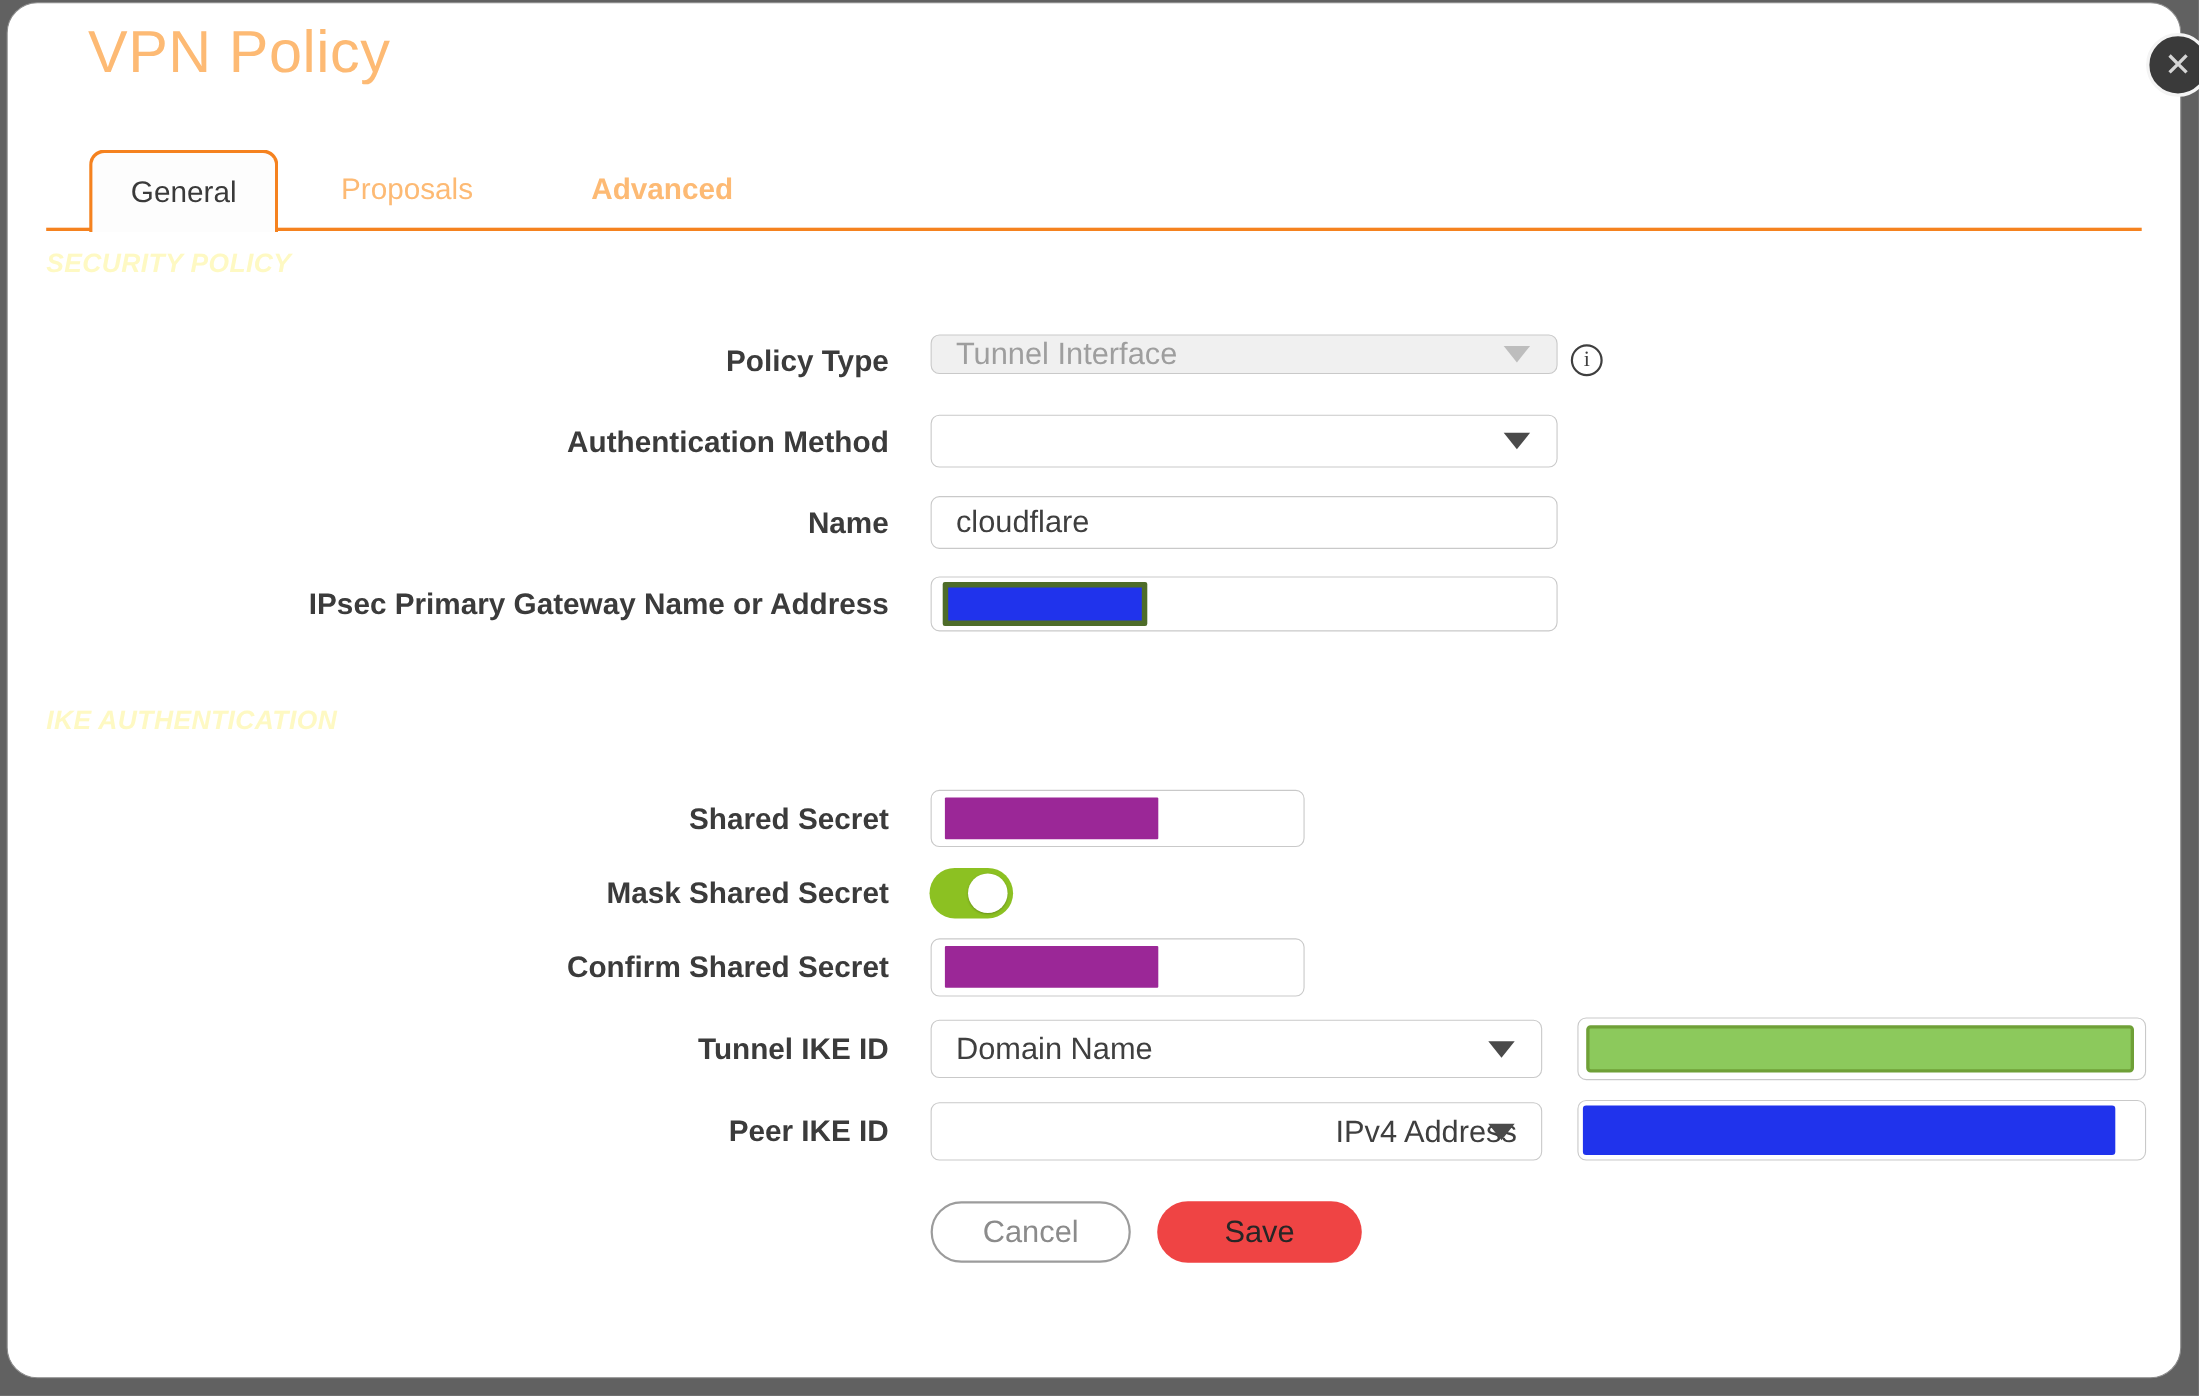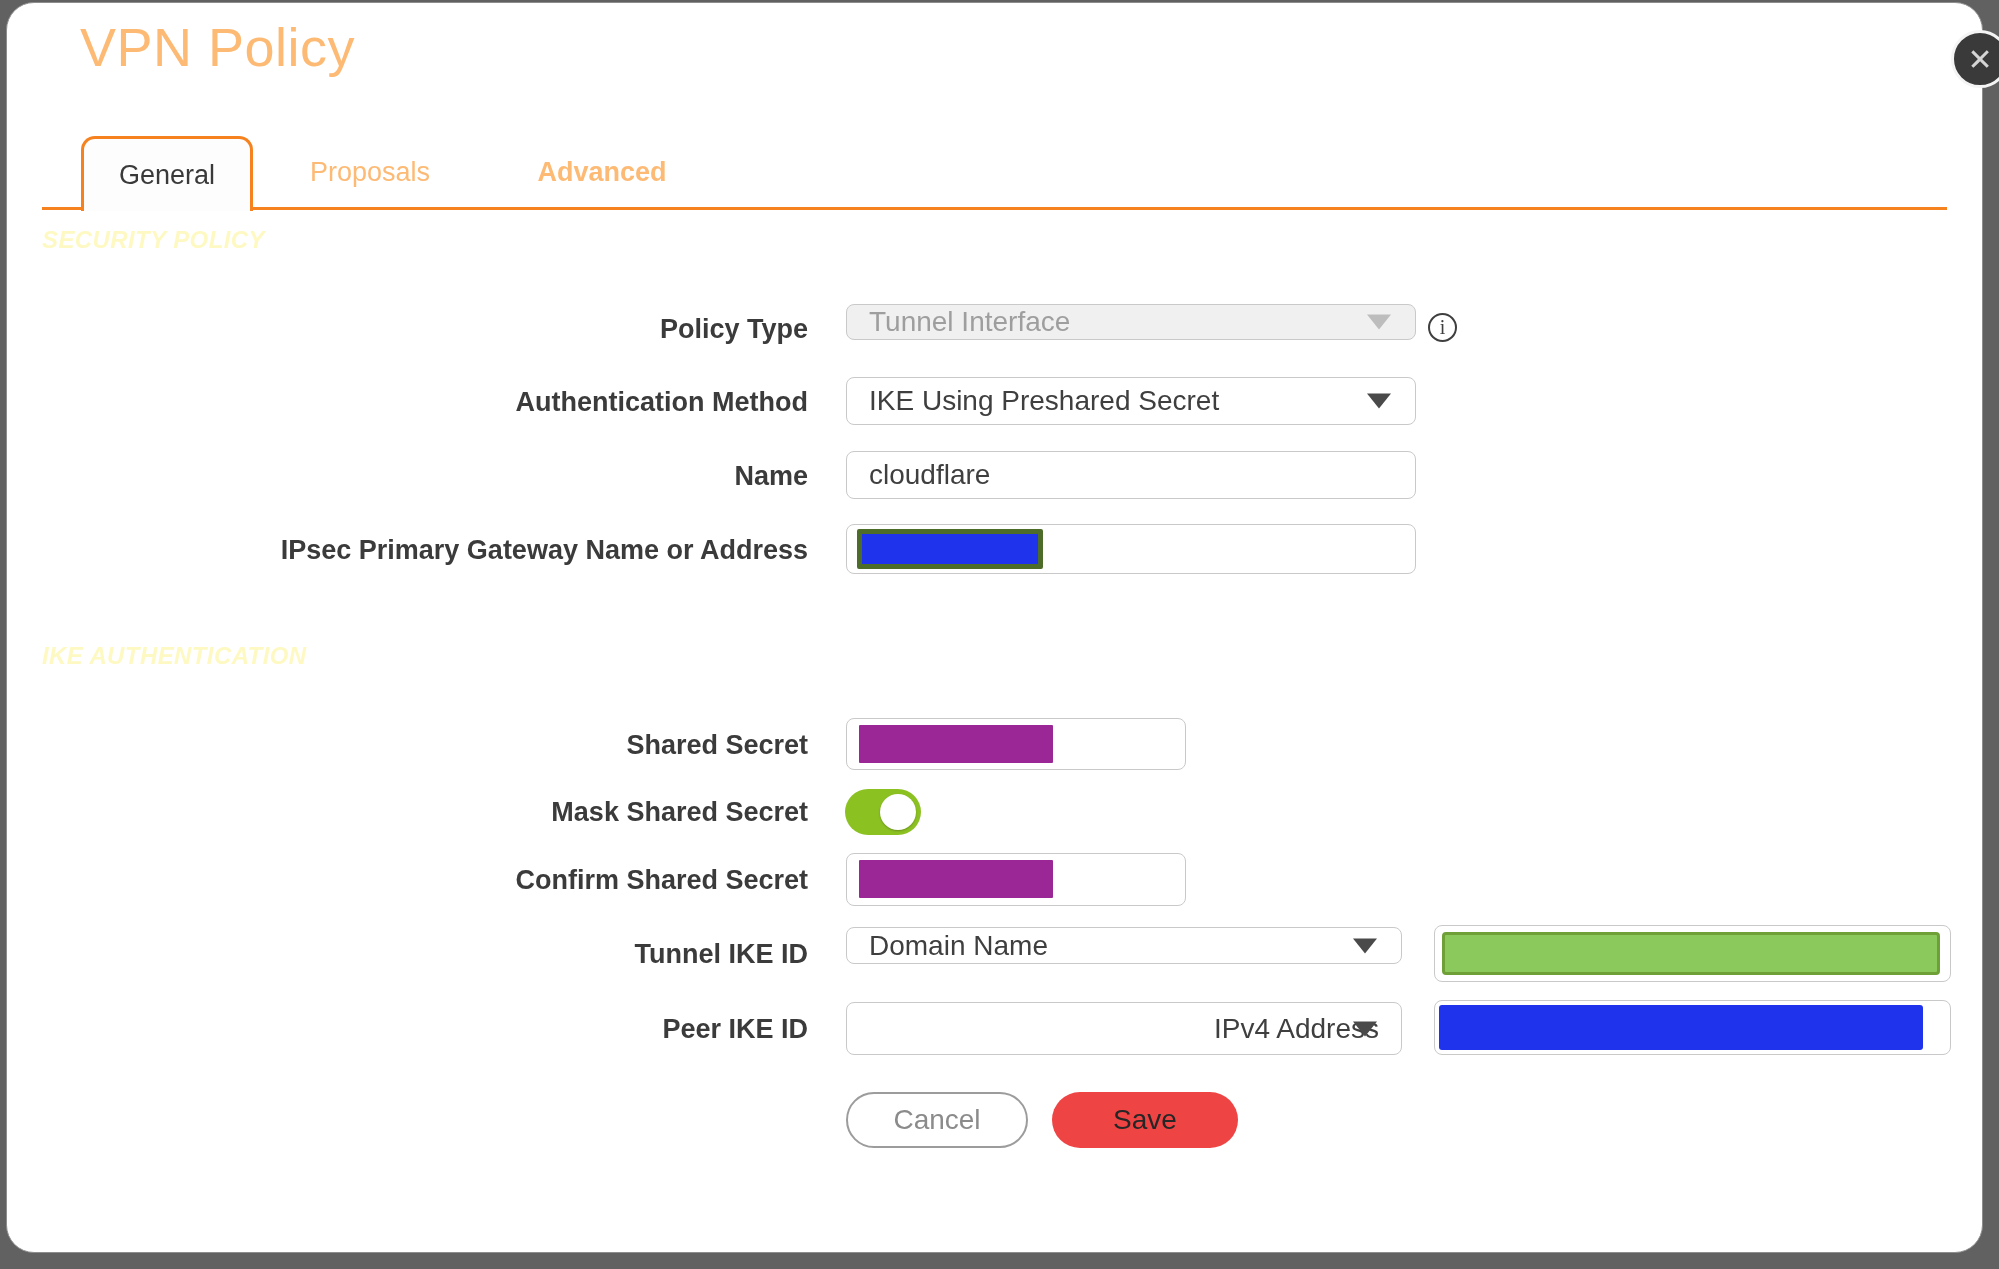--- a/index.html
+++ b/index.html
@@ -65,21 +65,21 @@
     border-left:12px solid transparent; border-right:12px solid transparent;
     border-top:15px solid #4a4a4a;
   }
   .caret.light { border-top-color:#bdbdbd; }
   .f-policy  { top:304px; width:570px; height:36px; }
   .f-auth    { top:377px; width:570px; height:48px; }
   .f-name    { top:451px; width:570px; height:48px; }
   .f-gateway { top:524px; width:570px; height:50px; }
   .f-shared  { top:718px; width:340px; height:52px; }
   .f-confirm { top:853px; width:340px; height:53px; }
-  .f-local   { top:927px; width:556px; height:37px; }
+  .f-local   { top:927px; width:556px; height:53px; }
   .f-peer    { top:1002px; width:556px; height:53px;justify-content:flex-end; }
   .redact-blue-bordered {
     position:absolute; left:10px; top:4px; width:186px; height:40px;
     background:#2033ec; border:5px solid #4e6c29; border-radius:2px;
   }
   .redact-purple {
     position:absolute; left:12px; top:6px; width:194px; height:38px;
     background:#9B2797; border-radius:1px;
   }
   .toggle {
@@ -147,21 +147,20 @@
 <div class="fld f-policy disabled">
   <span>Tunnel Interface</span>
   <span class="caret light"></span>
 </div>
 <div class="info-icon">
   <span>i</span>
 </div>
 
 <div class="lbl" style="top:402px">Authentication Method</div>
 <div class="fld f-auth">
-  <span>IKE Using Preshared Secret</span>
   <span class="caret"></span>
 </div>
 
 <div class="lbl" style="top:476px">Name</div>
 <div class="fld f-name">
   <span>cloudflare</span>
 </div>
 
 <div class="lbl" style="top:550px">IPsec Primary Gateway Name or Address</div>
 <div class="fld f-gateway">

